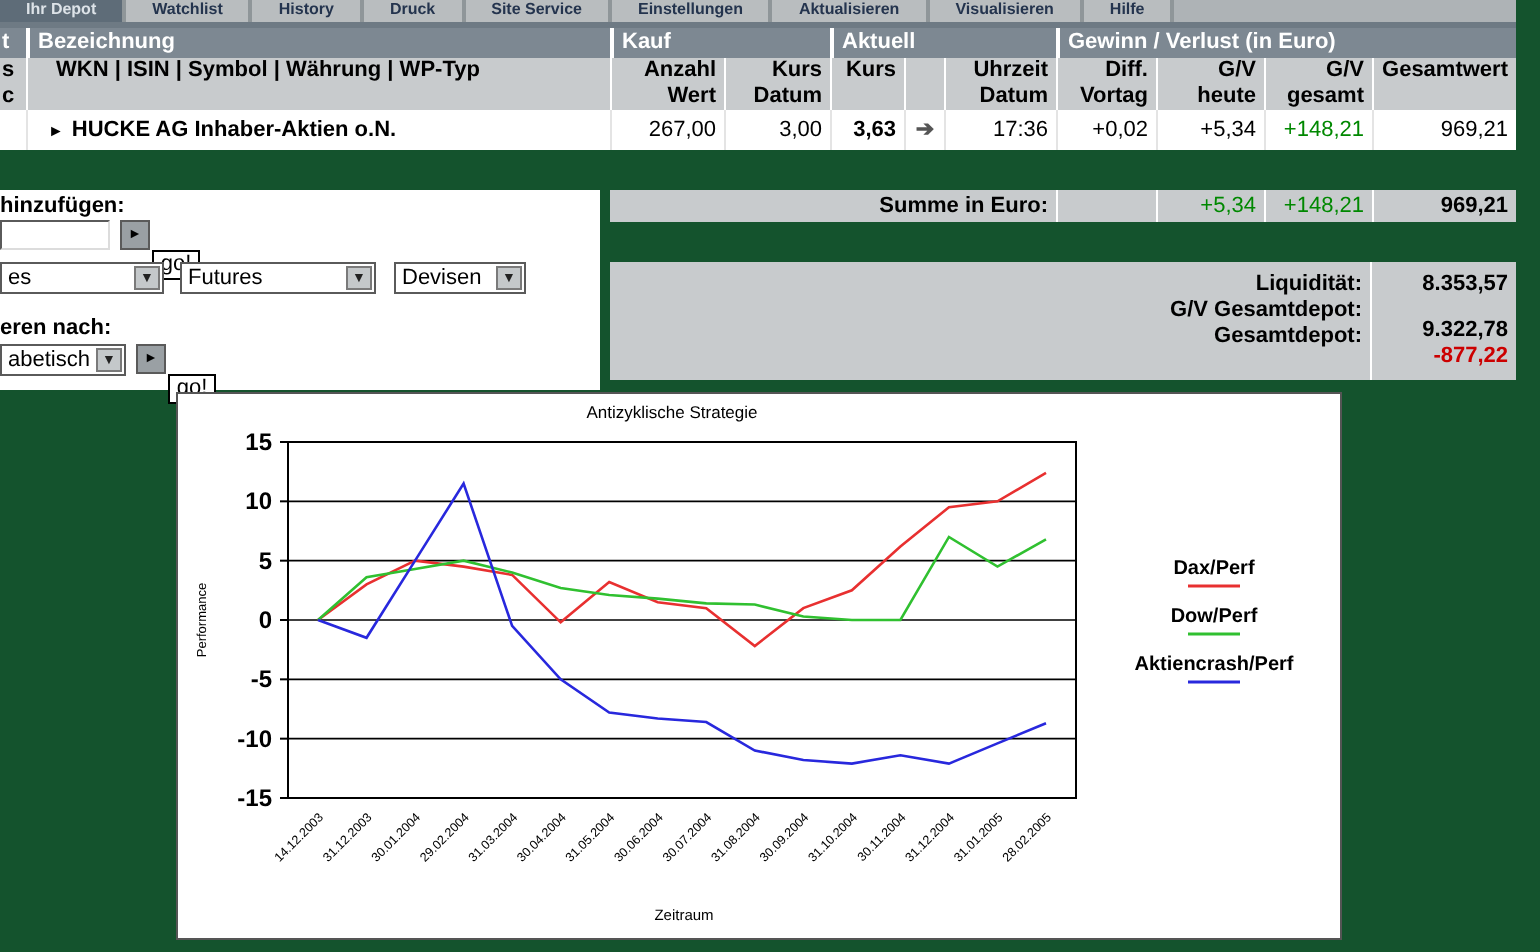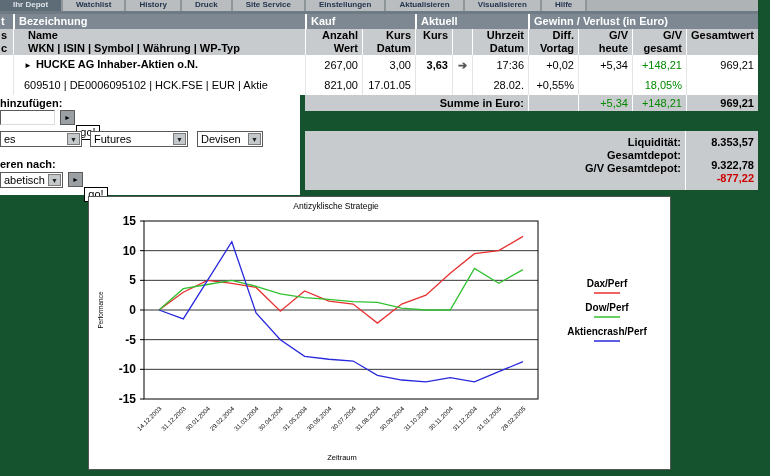--- a/index.html
+++ b/index.html
@@ -100,21 +100,20 @@
     <div class="cell g-akt">Aktuell</div>
     <div class="cell g-gv">Gewinn / Verlust  (in Euro)</div>
   </div>
 
   <div class="trow subrow">
     <div class="cell c-stub">
       <div>s</div>
       <div>c</div>
     </div>
     <div class="cell c-name">
-      <div class="name-ind">Name</div>
       <div class="name-ind">WKN | ISIN | Symbol | Währung | WP-Typ</div>
     </div>
     <div class="cell c-anz r">
       <div>Anzahl</div>
       <div>Wert</div>
     </div>
     <div class="cell c-kk r">
       <div>Kurs</div>
       <div>Datum</div>
     </div>
@@ -136,63 +135,50 @@
     </div>
     <div class="cell c-gs r">
       <div>G/V</div>
       <div>gesamt</div>
     </div>
     <div class="cell c-gw r">
       <div>Gesamtwert</div>
     </div>
   </div>
 
-  <div class="trow datarow" style="top:55px;align-items:center;">
+  <div class="trow datarow" style="top:55px;">
     <div class="cell c-stub"></div>
     <div class="cell c-name b name-ind">
       <span class="expand">►</span><span>HUCKE AG Inhaber-Aktien o.N.</span>
     </div>
     <div class="cell c-anz r">267,00</div>
     <div class="cell c-kk r">3,00</div>
     <div class="cell c-ka r b">3,63</div>
     <div class="cell c-ar">➔</div>
     <div class="cell c-uz r">17:36</div>
     <div class="cell c-df r">+0,02</div>
     <div class="cell c-ht r">+5,34</div>
     <div class="cell c-gs r pos">+148,21</div>
     <div class="cell c-gw r">969,21</div>
   </div>
 
-  <div class="trow datarow" style="top:75px;">
-    <div class="cell c-stub"></div>
-    <div class="cell c-name name-ind">609510 | DE0006095102 | HCK.FSE | EUR | Aktie</div>
-    <div class="cell c-anz r">821,00</div>
-    <div class="cell c-kk r">17.01.05</div>
-    <div class="cell c-ka r"></div>
-    <div class="cell c-ar"></div>
-    <div class="cell c-uz r">28.02.</div>
-    <div class="cell c-df r">+0,55%</div>
-    <div class="cell c-ht r"></div>
-    <div class="cell c-gs r pos">18,05%</div>
-    <div class="cell c-gw r"></div>
-  </div>
 
   <div class="trow sumrow" style="top:95px;left:305px;width:453px;">
     <div class="cell r b" style="width:223px;">Summe in Euro:</div>
     <div class="cell c-df"></div>
     <div class="cell c-ht r pos">+5,34</div>
     <div class="cell c-gs r pos">+148,21</div>
     <div class="cell c-gw r b">969,21</div>
   </div>
 
   <div class="summary-box">
     <div class="summary-labels">
         <div>Liquidität:</div>
+        <div>G/V Gesamtdepot:</div>
         <div>Gesamtdepot:</div>
-        <div>G/V Gesamtdepot:</div>
       </div>
     <div class="summary-values">
         <div style="color: rgb(0, 0, 0);">8.353,57</div>
         <div style="color: rgb(0, 0, 0); margin-top: 10px;">9.322,78</div>
         <div style="color: rgb(204, 0, 0);">-877,22</div>
       </div>
   </div>
 
   <div class="controls">
     <div class="lbl" style="left:0;top:2px;">hinzufügen:</div>

